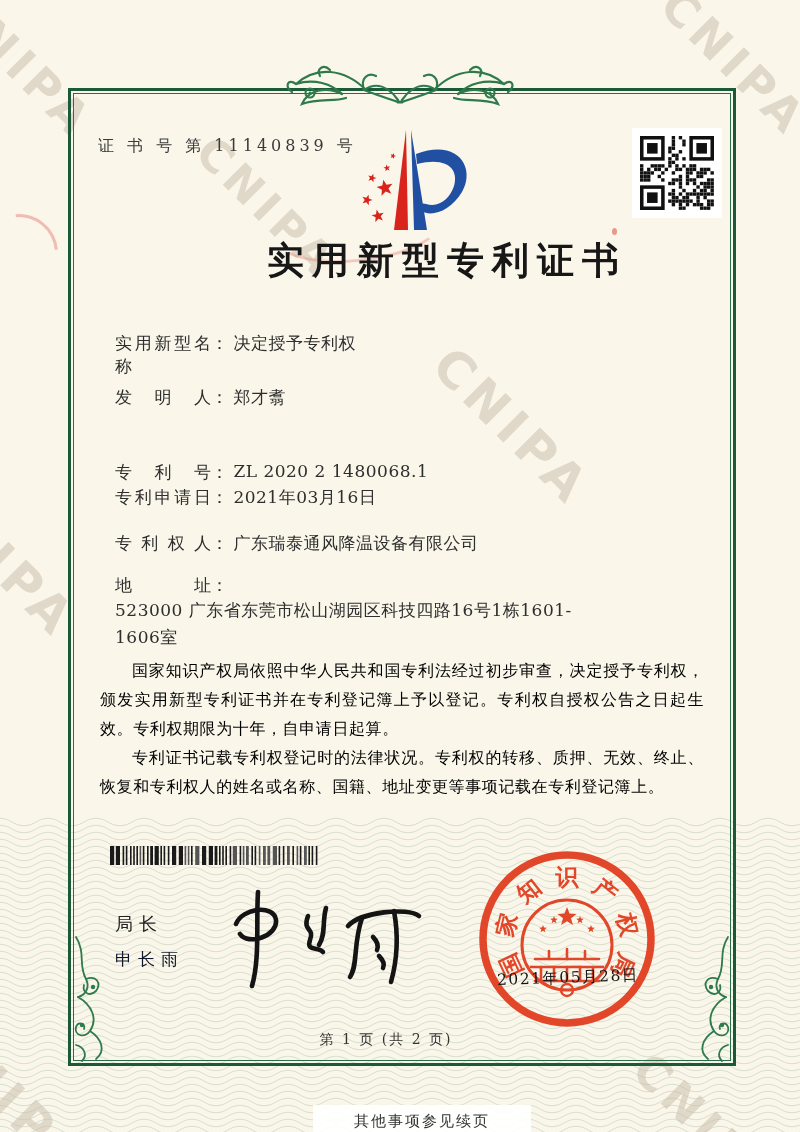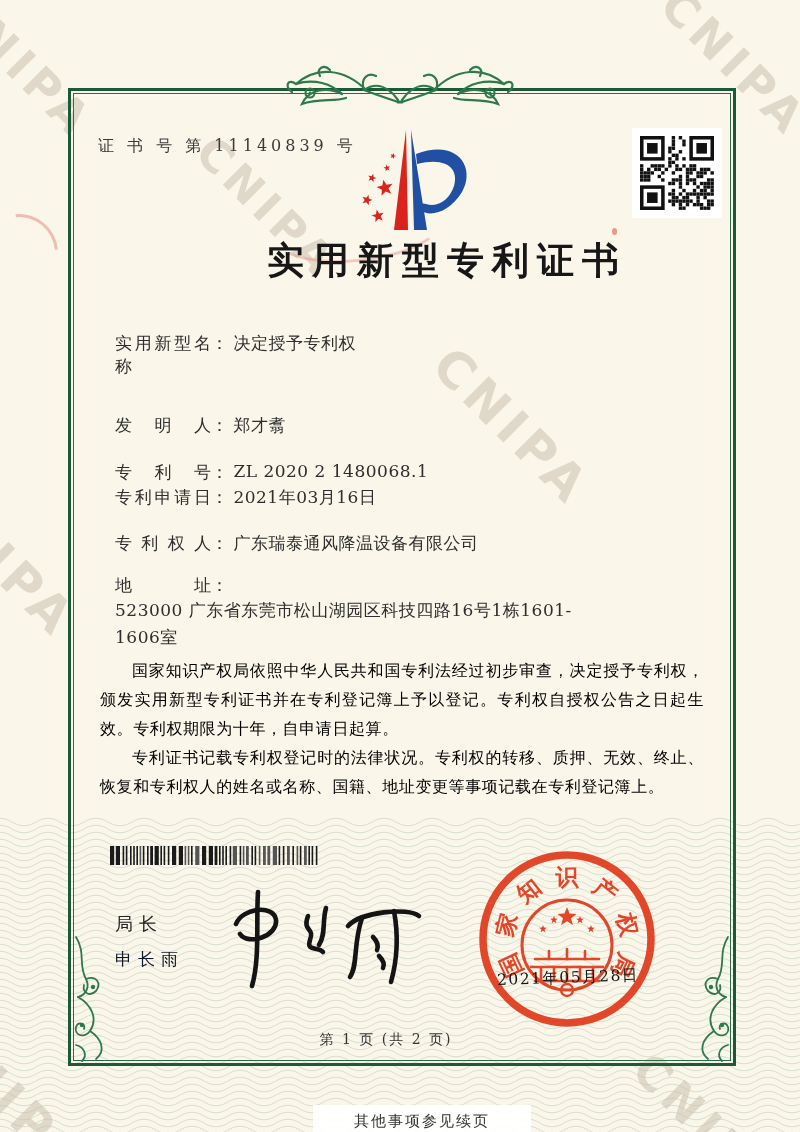--- a/index.html
+++ b/index.html
@@ -327,21 +327,21 @@
         <rect x="7.0476190476190474" y="56.38095238095238" width="10.571428571428571" height="10.571428571428571" fill="#111"></rect>
       </svg>
   </div>
 
   <div class="content title">实用新型专利证书</div>
 
   <div class="content row" style="top:332px;">
     <span class="flabel">实用新型名称</span><span class="colon">：</span>
     <span class="fvalue">决定授予专利权</span>
   </div>
-  <div class="content row" style="top:386px;margin-top:28px;">
+  <div class="content row" style="top:386px;">
     <span class="flabel">发明人</span><span class="colon">：</span>
     <span class="fvalue">郑才翥</span>
   </div>
   <div class="content row" style="top:440px;margin-top:21px;">
     <span class="flabel">专利号</span><span class="colon">：</span>
     <span class="fvalue">ZL 2020 2 1480068.1</span>
   </div>
   <div class="content row" style="top:486px;">
     <span class="flabel">专利申请日</span><span class="colon">：</span>
     <span class="fvalue">2021年03月16日</span>

